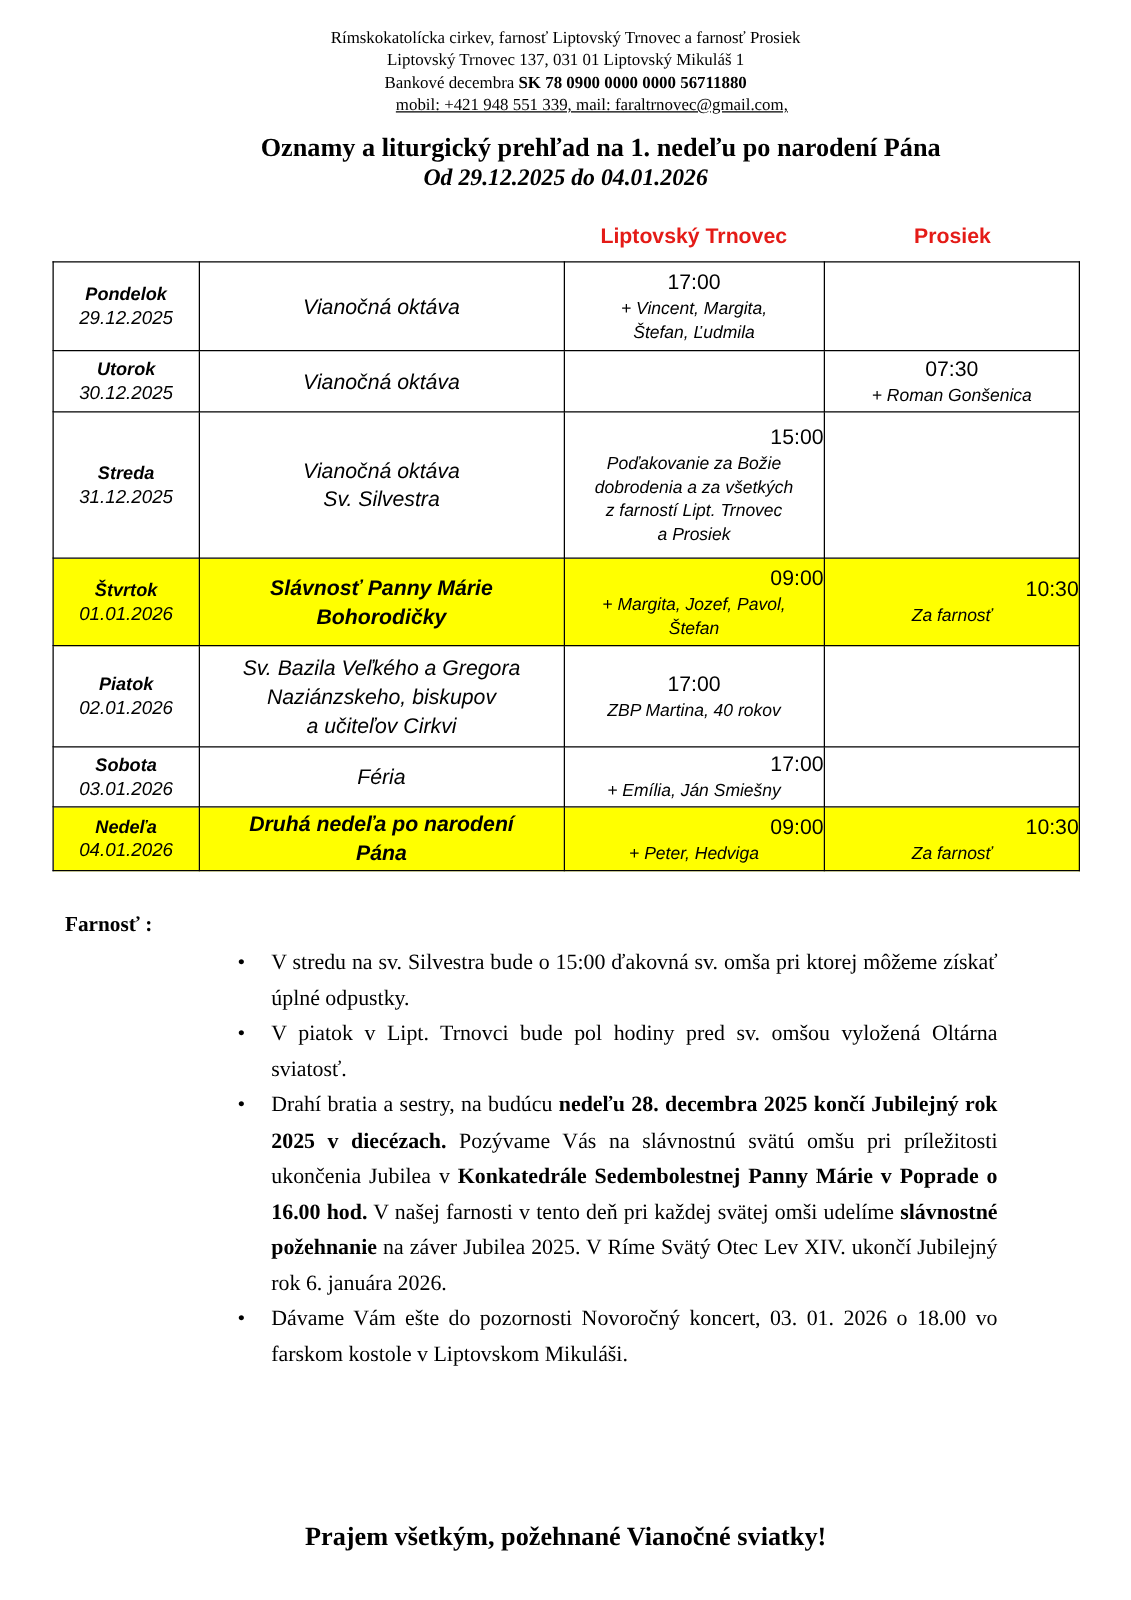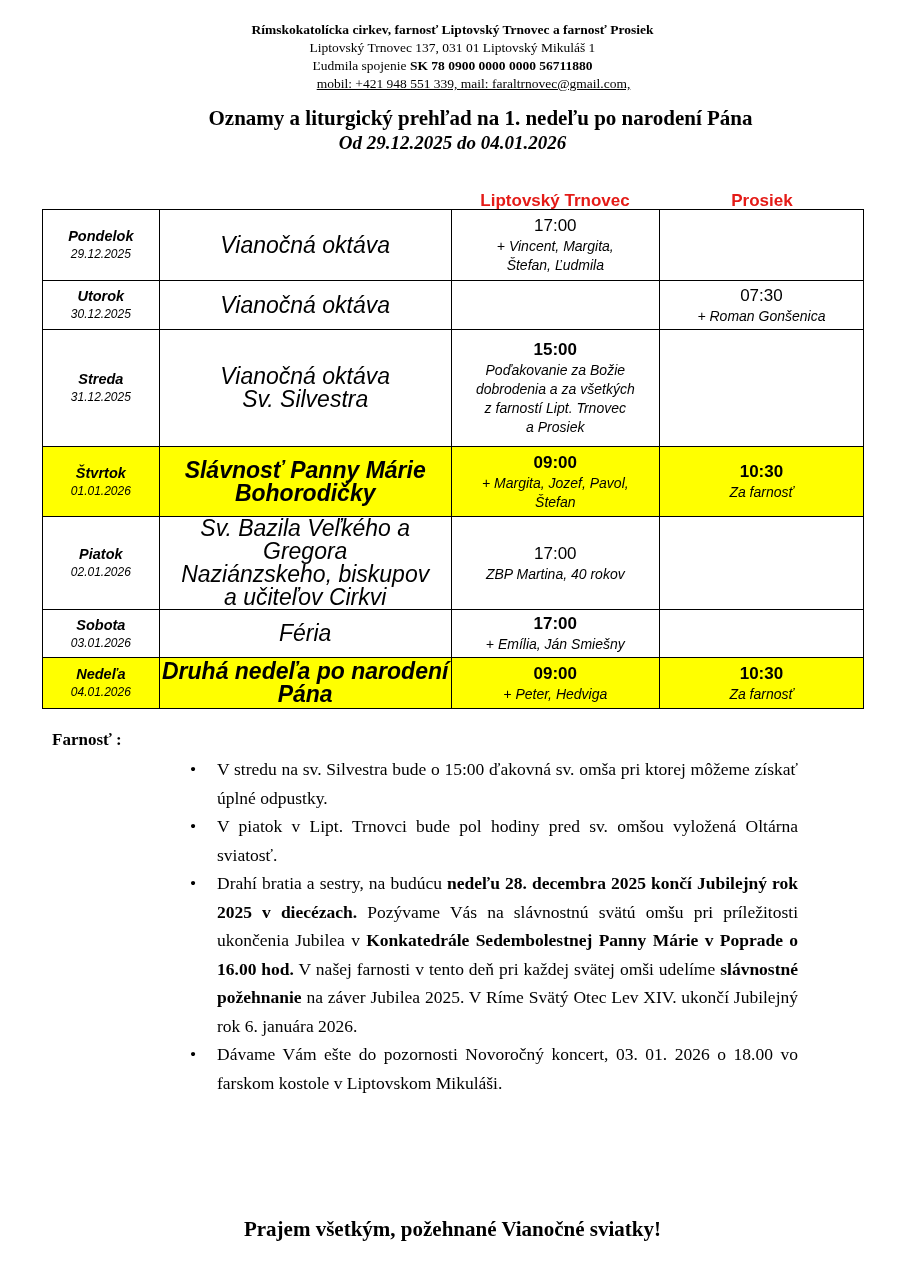--- a/index.html
+++ b/index.html
@@ -1,55 +1,55 @@
 <!DOCTYPE html>
 <html><head>
 <meta charset="utf-8">
 <style>
   html, body { margin:0; padding:0; background:#ffffff; }
   body { width:905px; height:1280px; position:relative; overflow:hidden; color:#000; }
 
   .header { position:absolute; left:0; top:21px; width:905px; text-align:center; font-family:"Liberation Serif", serif; font-size:13.5px; line-height:18px; }
-  .header .org { font-weight:bold; }
+  .header .org { font-weight:normal; }
   .header .contact { text-decoration:underline;padding-left:42px; }
   .header b { font-weight:bold; }
 
   .title { position:absolute; left:0; top:106px; width:905px; text-align:center; font-family:"Liberation Serif", serif; font-weight:bold; font-size:21px; line-height:24px;margin-left:28px; }
   .subtitle { position:absolute; left:0; top:131px; width:905px; text-align:center; font-family:"Liberation Serif", serif; font-weight:bold; font-style:italic; font-size:19px; line-height:24px; }
 
-  .colhead { position:absolute; top:191px; font-family:"Liberation Sans", sans-serif; font-weight:bold; color:#e41b17; font-size:17px; text-align:center; }
+  .colhead { position:absolute; top:179px; font-family:"Liberation Sans", sans-serif; font-weight:bold; color:#e41b17; font-size:17px; text-align:center; }
 
   table.sched { position:absolute; left:42px; top:209px; width:822px; border-collapse:collapse; font-family:"Liberation Sans", sans-serif; font-style:italic; }
   table.sched td { border:1.5px solid #000; text-align:center; vertical-align:middle; padding:0; }
   .c1 { width:116px; }
   .c2 { width:292px; }
   .c3 { width:208px;margin-left:36px; }
   .c4 { width:204px; }
   .day { font-weight:bold; font-size:14.5px; line-height:19px; }
-  .date { font-size:12px; line-height:17px; }
-  .feast { font-size:23px; line-height:23px;text-align:center; }
+  .date { font-size:15px; line-height:17px; }
+  .feast { font-size:17px; line-height:23px;text-align:center; }
   .feast.hl { font-weight:bold; }
   .time { font-style:normal; font-size:17px; line-height:22px; }
-  .time.b { font-weight:bold; }
+  .time.b { font-weight:normal;text-align:right; }
   .intent { font-size:14px; line-height:19px; }
   tr.yellow td { background:#ffff00; }
 
   .farnost { position:absolute; left:52px; top:730px; font-family:"Liberation Serif", serif; font-weight:bold; font-size:17px; }
   ul.notes { position:absolute; left:190px; top:755px; width:608px; margin:0; padding:0; list-style:none; font-family:"Liberation Serif", serif; font-size:17.5px; line-height:28.5px; text-align:justify; }
   ul.notes li { position:relative; padding-left:27px; }
   ul.notes li .bullet { position:absolute; left:0; top:0; }
   .closing { position:absolute; left:0; top:1185px; width:905px; text-align:center; font-family:"Liberation Serif", serif; font-weight:bold; font-size:21px;margin-top:32px; }
 </style>
 </head>
 <body>
 
 <div class="header">
   <div class="org">Rímskokatolícka cirkev, farnosť Liptovský Trnovec a farnosť Prosiek</div>
   <div>Liptovský Trnovec 137, 031 01  Liptovský Mikuláš 1</div>
-  <div><span>Ľudmila spojenie </span><b>SK 78 0900 0000 0000 56711880</b></div>
+  <div><span>Bankové decembra </span><b>SK 78 0900 0000 0000 56711880</b></div>
   <div class="contact">mobil: +421 948 551 339, mail: faraltrnovec@gmail.com,</div>
 </div>
 
 <div class="title">Oznamy a liturgický prehľad na 1. nedeľu po narodení Pána</div>
 <div class="subtitle">Od 29.12.2025 do 04.01.2026</div>
 
 <div class="colhead" style="left:450px;width:210px;">Liptovský Trnovec</div>
 <div class="colhead" style="left:660px;width:204px;">Prosiek</div>
 
 <table class="sched">

